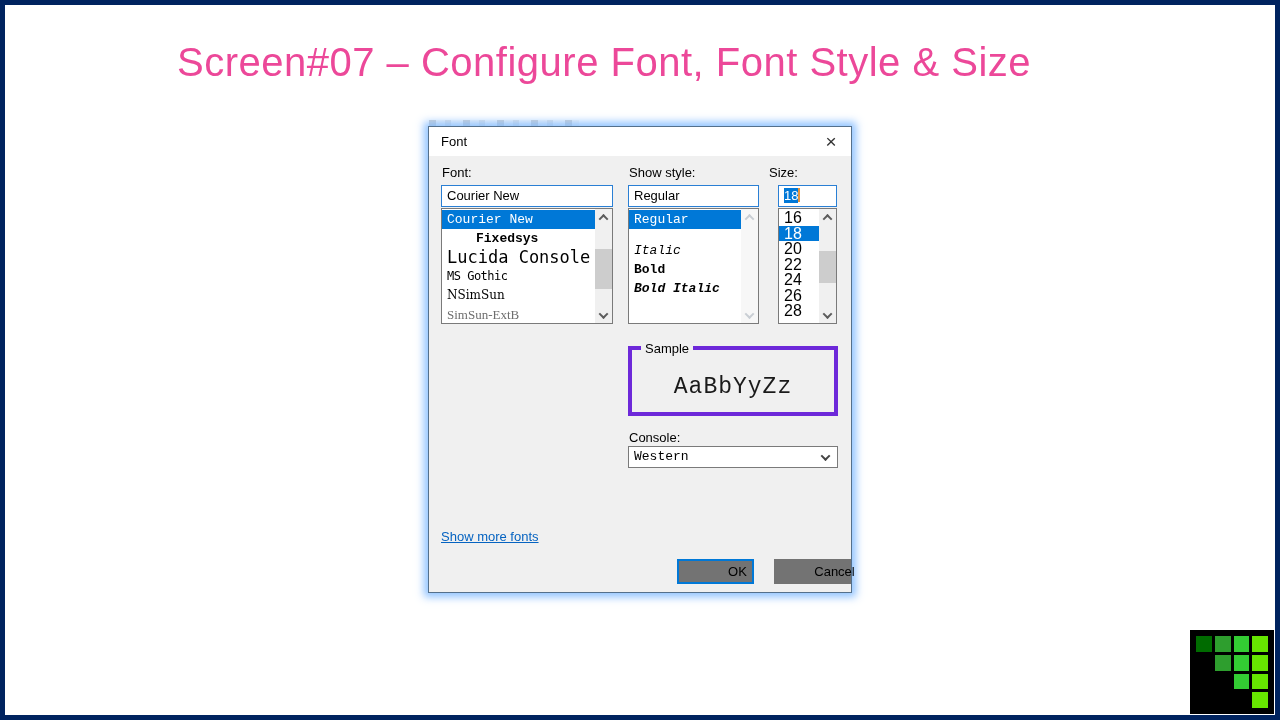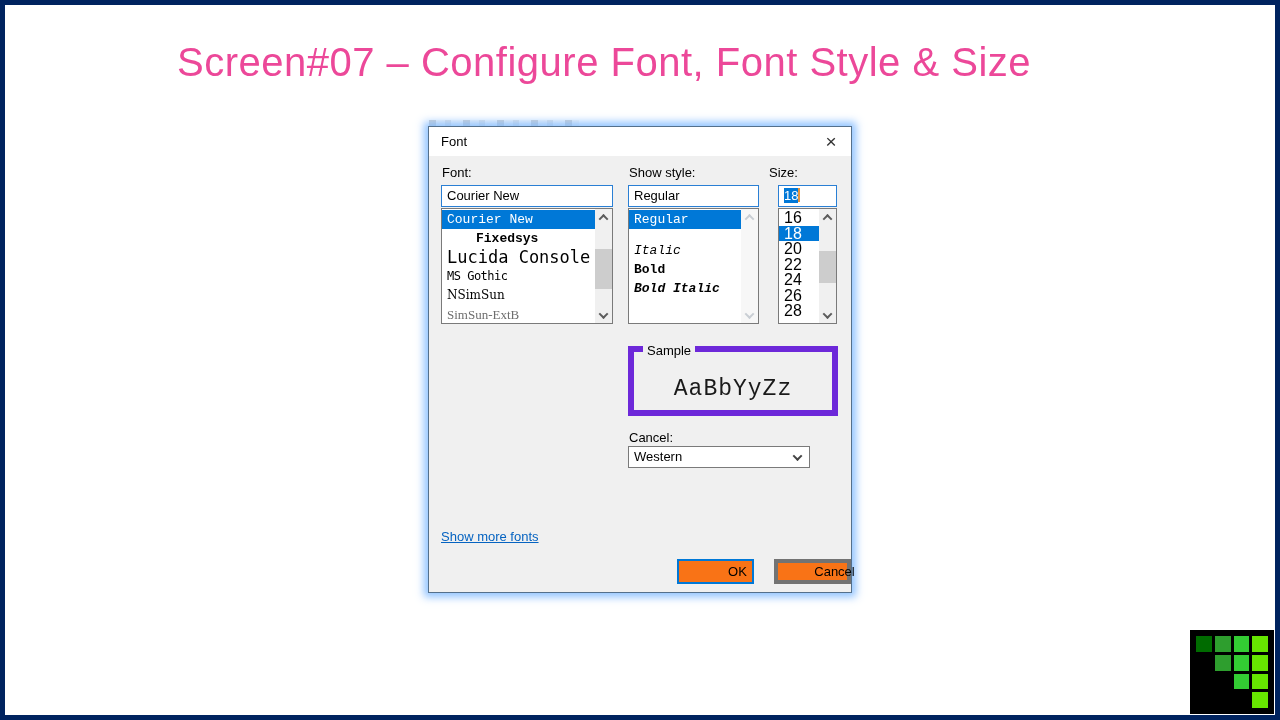--- a/index.html
+++ b/index.html
@@ -57,32 +57,32 @@
   .sb.disabled { background:#f7f7f7; }
   .sb-btn { position:absolute; left:0; width:17px; height:16px; display:flex; align-items:center; justify-content:center; }
   .sb-btn.up { top:0; } .sb-btn.down { bottom:0; }
   .chev { width:7px; height:7px; border-left:2px solid #5c5c5c; border-top:2px solid #5c5c5c; }
   .chev.up { transform:rotate(45deg) translate(1px,1px); }
   .chev.down { transform:rotate(225deg) translate(1px,1px); }
   .sb.disabled .chev { border-color:#c9ced4; }
   .sb-thumb { position:absolute; left:0; width:17px; background:#cdcdcd; }
 
   
-  .groupbox { position:absolute; border:6px solid #6d28d9; }
+  .groupbox { position:absolute; border:4px solid #6d28d9; }
   .groupbox .glabel { position:absolute; top:-9px; left:9px; background:#f0f0f0; padding:0 4px; font-size:13px; color:#000; }
   .sample-text { position:absolute; left:0; right:0; top:24px; text-align:center;
                  font-family:"Liberation Mono", monospace; font-size:23px; color:#1a1a1a; letter-spacing:1px; }
 
   .combo { position:absolute; height:22px; background:#fff; border:1px solid #7a7a7a;
            font-size:13px; padding:2px 5px; line-height:16px; color:#000; }
   .combo .chev { position:absolute; right:8px; top:7px; border-color:#444; }
 
   .link { position:absolute; font-size:13px; color:#0563c1; text-decoration:underline; cursor:pointer; }
 
-  .btn { position:absolute; width:77px; height:25px; background:#f97316; font-size:13px;
+  .btn { position:absolute; width:77px; height:25px; background:#737373; font-size:13px;
          display:flex; align-items:center; justify-content:center; color:#000;padding-left:44px; }
   .btn.primary { border:2px solid #0078d7; }
   .btn.normal  { border:4px solid #737373;margin-left:11px; }
 
   
   .logo { position:absolute; left:1190px; top:630px; width:84px; height:84px; background:#000;
           display:grid; grid-template-columns:repeat(4,1fr); grid-template-rows:repeat(4,1fr);
           gap:3px; padding:6px; }
   .logo .cell { width:100%; height:100%; }
 </style>
@@ -172,22 +172,22 @@
           <span class="chev down"></span>
         </div>
     </div>
   </div>
 
   <div class="groupbox" style="left:199px; top:219px; width:210px; height:70px;">
     <span class="glabel">Sample</span>
     <div class="sample-text">AaBbYyZz</div>
   </div>
 
-  <div class="fld-label" style="left:200px; top:303px;">Cancel:</div>
-  <div class="combo" style="left:199px; top:319px; width:182px;">
+  <div class="fld-label" style="left:200px; top:303px;">Console:</div>
+  <div class="combo" style="left:199px; top:319px; width:210px;font-family:Liberation Mono, monospace;">
     <span>Western</span>
     <span class="chev down"></span>
   </div>
 
   <div class="link" style="left:12px; top:402px;">Show more fonts</div>
 
   <div class="btn primary" style="left:248px; top:432px;">OK</div>
   <div class="btn normal" style="left:334px; top:432px;">Cancel</div>
 
 </div>

